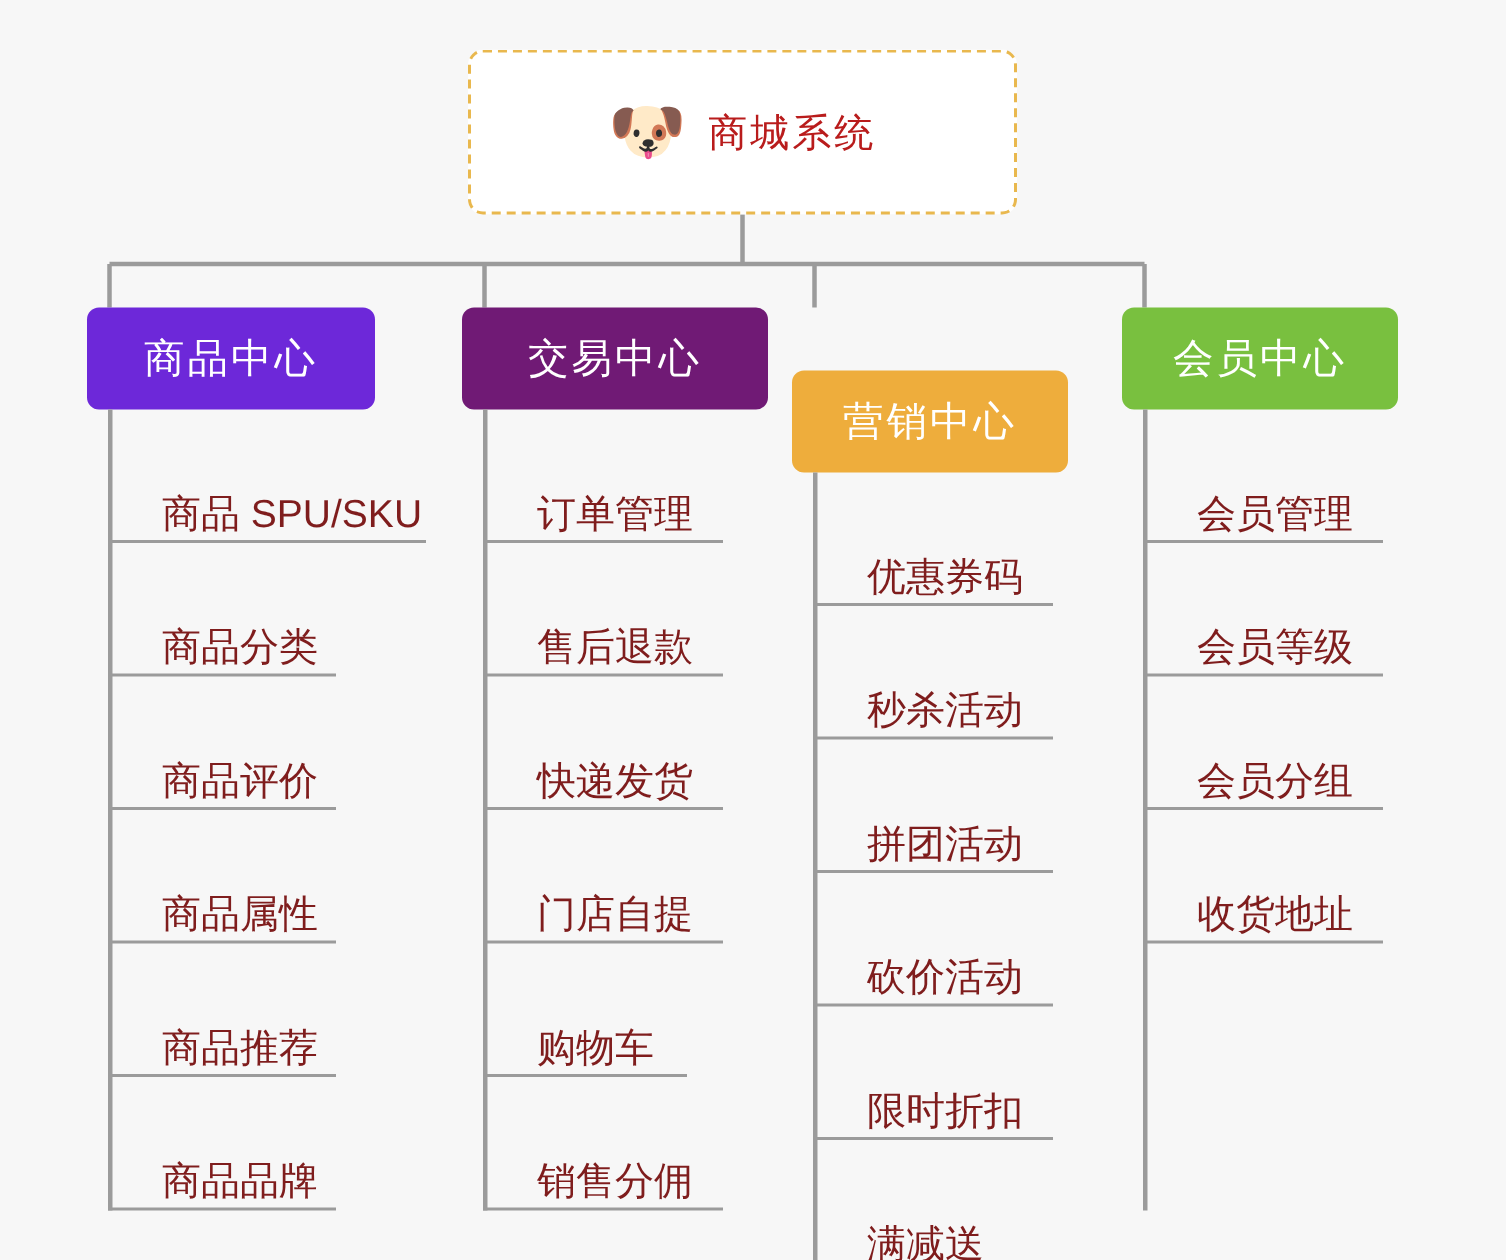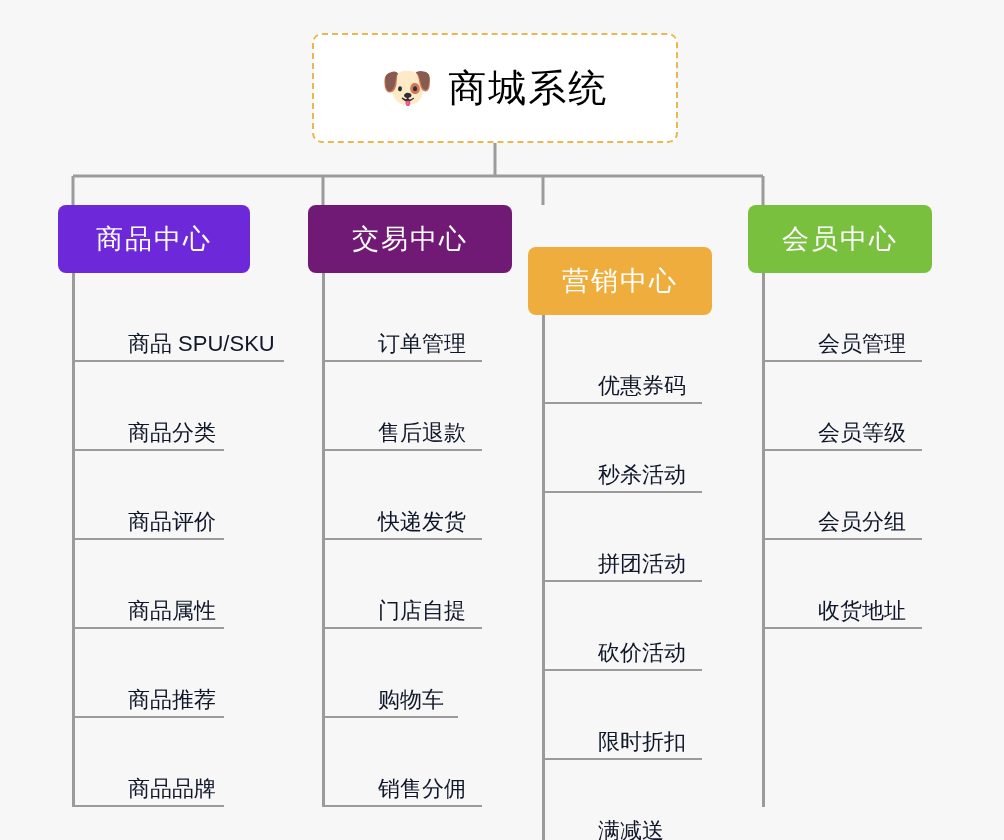--- a/index.html
+++ b/index.html
@@ -23,22 +23,22 @@
     box-sizing:border-box;
     display:flex;align-items:center;justify-content:center;
   }
   .root-inner{display:flex;align-items:center;gap:14px;}
   .root-emoji{
     font-size:42px;line-height:1;
     font-family:"DejaVu Sans",sans-serif;
     display:block;
   }
   .root-title{
-    font-size:38px;
-    color:#000000;
+    font-size:26px;
+    color:#b91c1c;
     letter-spacing:2px;
     white-space:nowrap;
     line-height:1;
   }
 
   
   .connectors{position:absolute;left:0;top:0;width:1004px;height:840px;pointer-events:none;}
 
   
   .branch{position:absolute;top:205px;}
@@ -53,24 +53,24 @@
     box-sizing:border-box;
   }
   .branch-list{position:relative;margin-top:0;}
   .leaf{
     position:relative;
     height:89px;
     box-sizing:border-box;
   }
   .leaf-label{
     position:absolute;
-    left:56px;
+    left:36px;
     bottom:7px;
-    font-size:22px;
-    color:#0f172a;
+    font-size:26px;
+    color:#7f1d1d;
     white-space:nowrap;
     line-height:1;
   }
   .leaf-rule{
     position:absolute;
     left:0;
     bottom:0;
     height:2px;
     background:#9b9b9b;
   }

